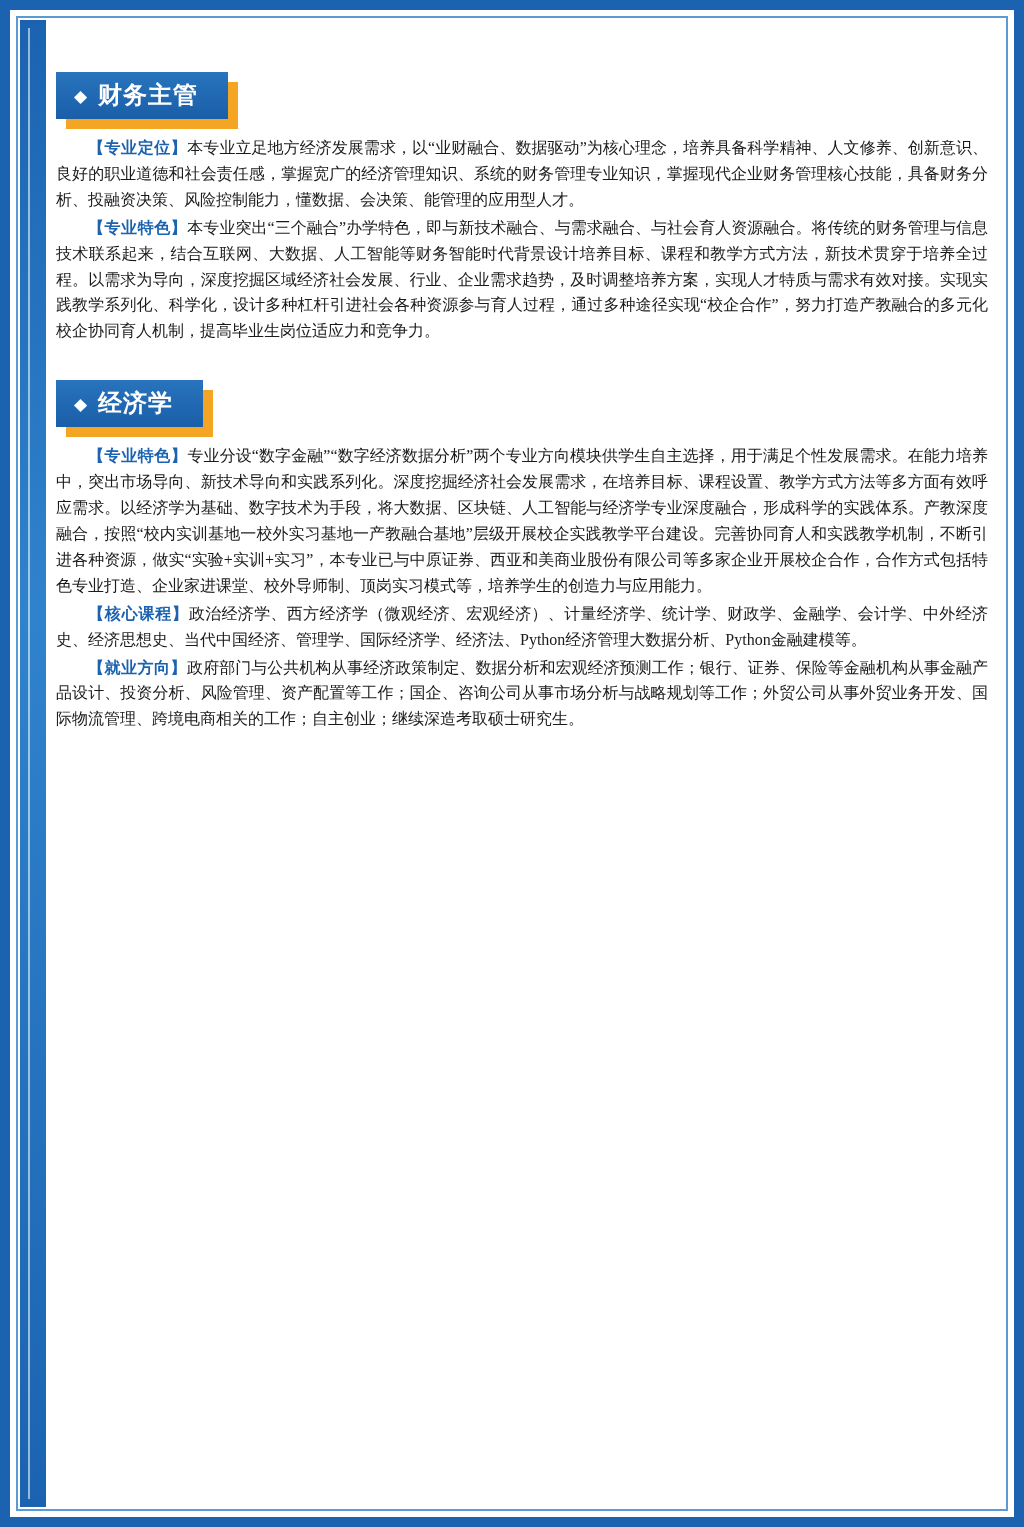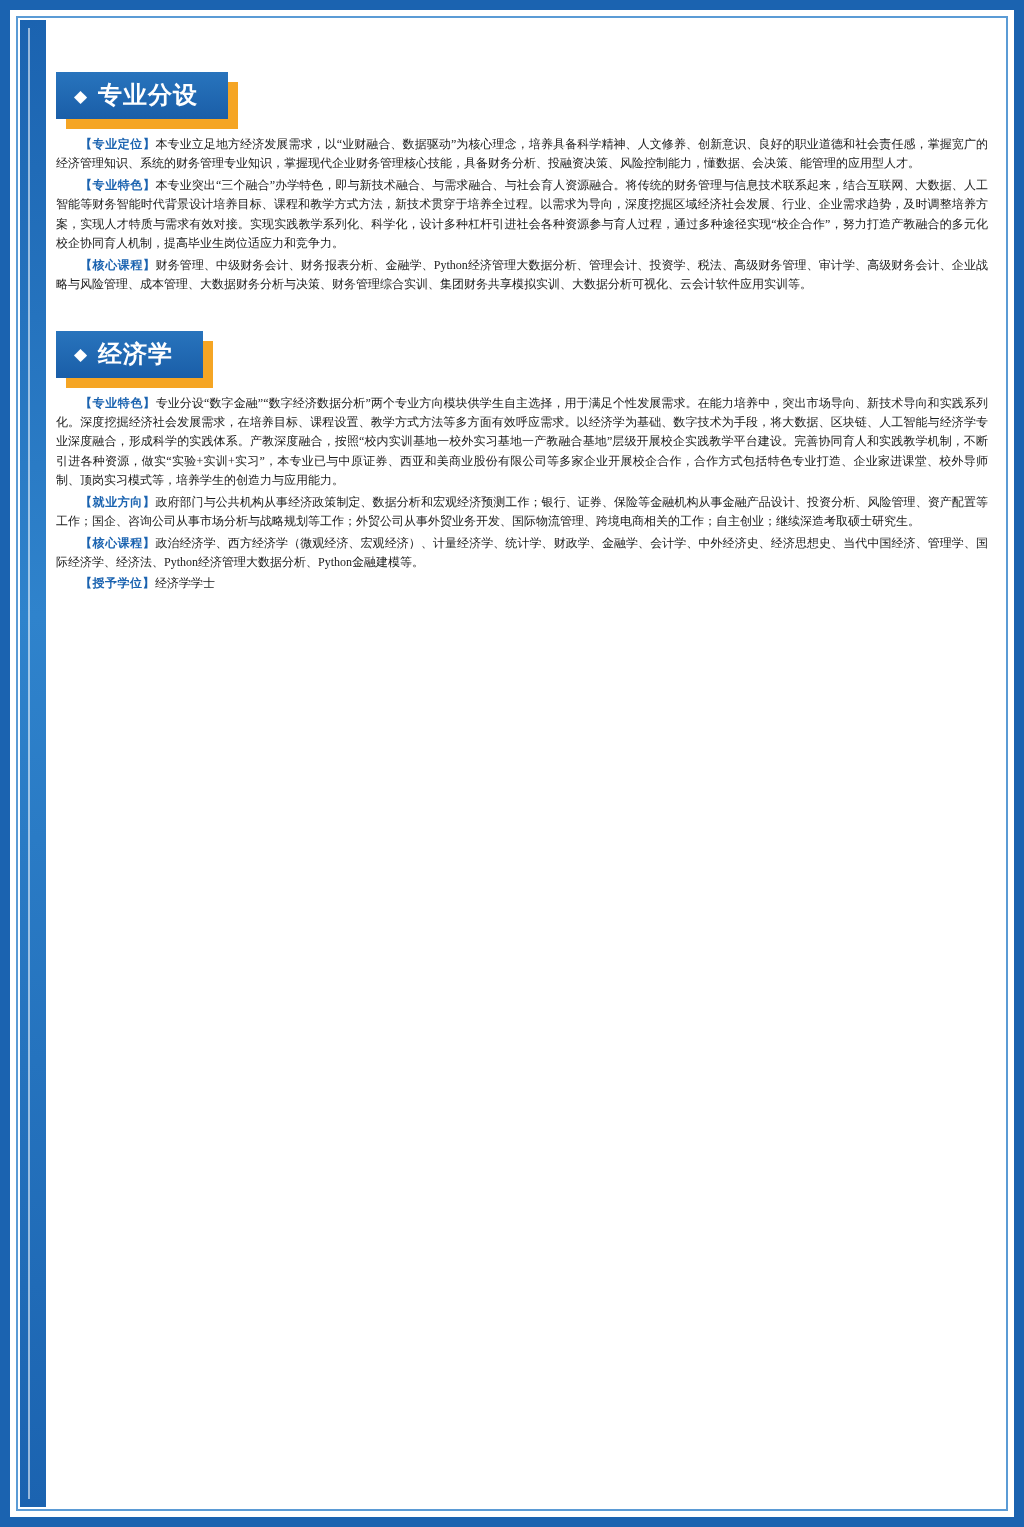--- a/index.html
+++ b/index.html
@@ -94,21 +94,21 @@
     width: 100%;
     background: #f5a524;
   }
   .section-head .wrap {
     position: relative;
     display: inline-block;
   }
 
   
   .para {
-    font-size: 12px;
+    font-size: 16px;
     line-height: 1.62;
     color: #1a1a1a;
     text-align: justify;
     text-justify: inter-ideograph;
     margin: 0 0 2px 0;
     text-indent: 2em;
     font-family: "Liberation Serif", "DejaVu Serif", serif;
   }
   .para .tag {
     color: #1b63b0;
@@ -130,54 +130,48 @@
 </div>
 
 <div class="content">
 
   <div class="section section-1">
     <div class="section-head">
       <span class="wrap">
         <span class="banner-accent"></span>
         <span class="banner">
           <span class="diamond">◆</span>
-          <span>专业分设</span>
+          <span>财务主管</span>
         </span>
       </span>
     </div>
 
     <p class="para">
       <span class="tag">【专业定位】</span><span>本专业立足地方经济发展需求，以“业财融合、数据驱动”为核心理念，培养具备科学精神、人文修养、创新意识、良好的职业道德和社会责任感，掌握宽广的经济管理知识、系统的财务管理专业知识，掌握现代企业财务管理核心技能，具备财务分析、投融资决策、风险控制能力，懂数据、会决策、能管理的应用型人才。</span>
     </p>
     <p class="para">
       <span class="tag">【专业特色】</span><span>本专业突出“三个融合”办学特色，即与新技术融合、与需求融合、与社会育人资源融合。将传统的财务管理与信息技术联系起来，结合互联网、大数据、人工智能等财务智能时代背景设计培养目标、课程和教学方式方法，新技术贯穿于培养全过程。以需求为导向，深度挖掘区域经济社会发展、行业、企业需求趋势，及时调整培养方案，实现人才特质与需求有效对接。实现实践教学系列化、科学化，设计多种杠杆引进社会各种资源参与育人过程，通过多种途径实现“校企合作”，努力打造产教融合的多元化校企协同育人机制，提高毕业生岗位适应力和竞争力。</span>
-    </p>
-    <p class="para">
-      <span class="tag">【核心课程】</span><span>财务管理、中级财务会计、财务报表分析、金融学、Python经济管理大数据分析、管理会计、投资学、税法、高级财务管理、审计学、高级财务会计、企业战略与风险管理、成本管理、大数据财务分析与决策、财务管理综合实训、集团财务共享模拟实训、大数据分析可视化、云会计软件应用实训等。</span>
     </p>
   </div>
 
   <div class="section section-2">
     <div class="section-head">
       <span class="wrap">
         <span class="banner-accent"></span>
         <span class="banner">
           <span class="diamond">◆</span>
           <span>经济学</span>
         </span>
       </span>
     </div>
 
     <p class="para">
       <span class="tag">【专业特色】</span><span>专业分设“数字金融”“数字经济数据分析”两个专业方向模块供学生自主选择，用于满足个性发展需求。在能力培养中，突出市场导向、新技术导向和实践系列化。深度挖掘经济社会发展需求，在培养目标、课程设置、教学方式方法等多方面有效呼应需求。以经济学为基础、数字技术为手段，将大数据、区块链、人工智能与经济学专业深度融合，形成科学的实践体系。产教深度融合，按照“校内实训基地一校外实习基地一产教融合基地”层级开展校企实践教学平台建设。完善协同育人和实践教学机制，不断引进各种资源，做实“实验+实训+实习”，本专业已与中原证券、西亚和美商业股份有限公司等多家企业开展校企合作，合作方式包括特色专业打造、企业家进课堂、校外导师制、顶岗实习模式等，培养学生的创造力与应用能力。</span>
     </p>
     <p class="para">
-      <span class="tag">【就业方向】</span><span>政府部门与公共机构从事经济政策制定、数据分析和宏观经济预测工作；银行、证券、保险等金融机构从事金融产品设计、投资分析、风险管理、资产配置等工作；国企、咨询公司从事市场分析与战略规划等工作；外贸公司从事外贸业务开发、国际物流管理、跨境电商相关的工作；自主创业；继续深造考取硕士研究生。</span>
-    </p>
-    <p class="para">
       <span class="tag">【核心课程】</span><span>政治经济学、西方经济学（微观经济、宏观经济）、计量经济学、统计学、财政学、金融学、会计学、中外经济史、经济思想史、当代中国经济、管理学、国际经济学、经济法、Python经济管理大数据分析、Python金融建模等。</span>
     </p>
     <p class="para">
-      <span class="tag">【授予学位】</span><span>经济学学士</span>
+      <span class="tag">【就业方向】</span><span>政府部门与公共机构从事经济政策制定、数据分析和宏观经济预测工作；银行、证券、保险等金融机构从事金融产品设计、投资分析、风险管理、资产配置等工作；国企、咨询公司从事市场分析与战略规划等工作；外贸公司从事外贸业务开发、国际物流管理、跨境电商相关的工作；自主创业；继续深造考取硕士研究生。</span>
     </p>
   </div>
 
 </div>
 
 </body></html>

